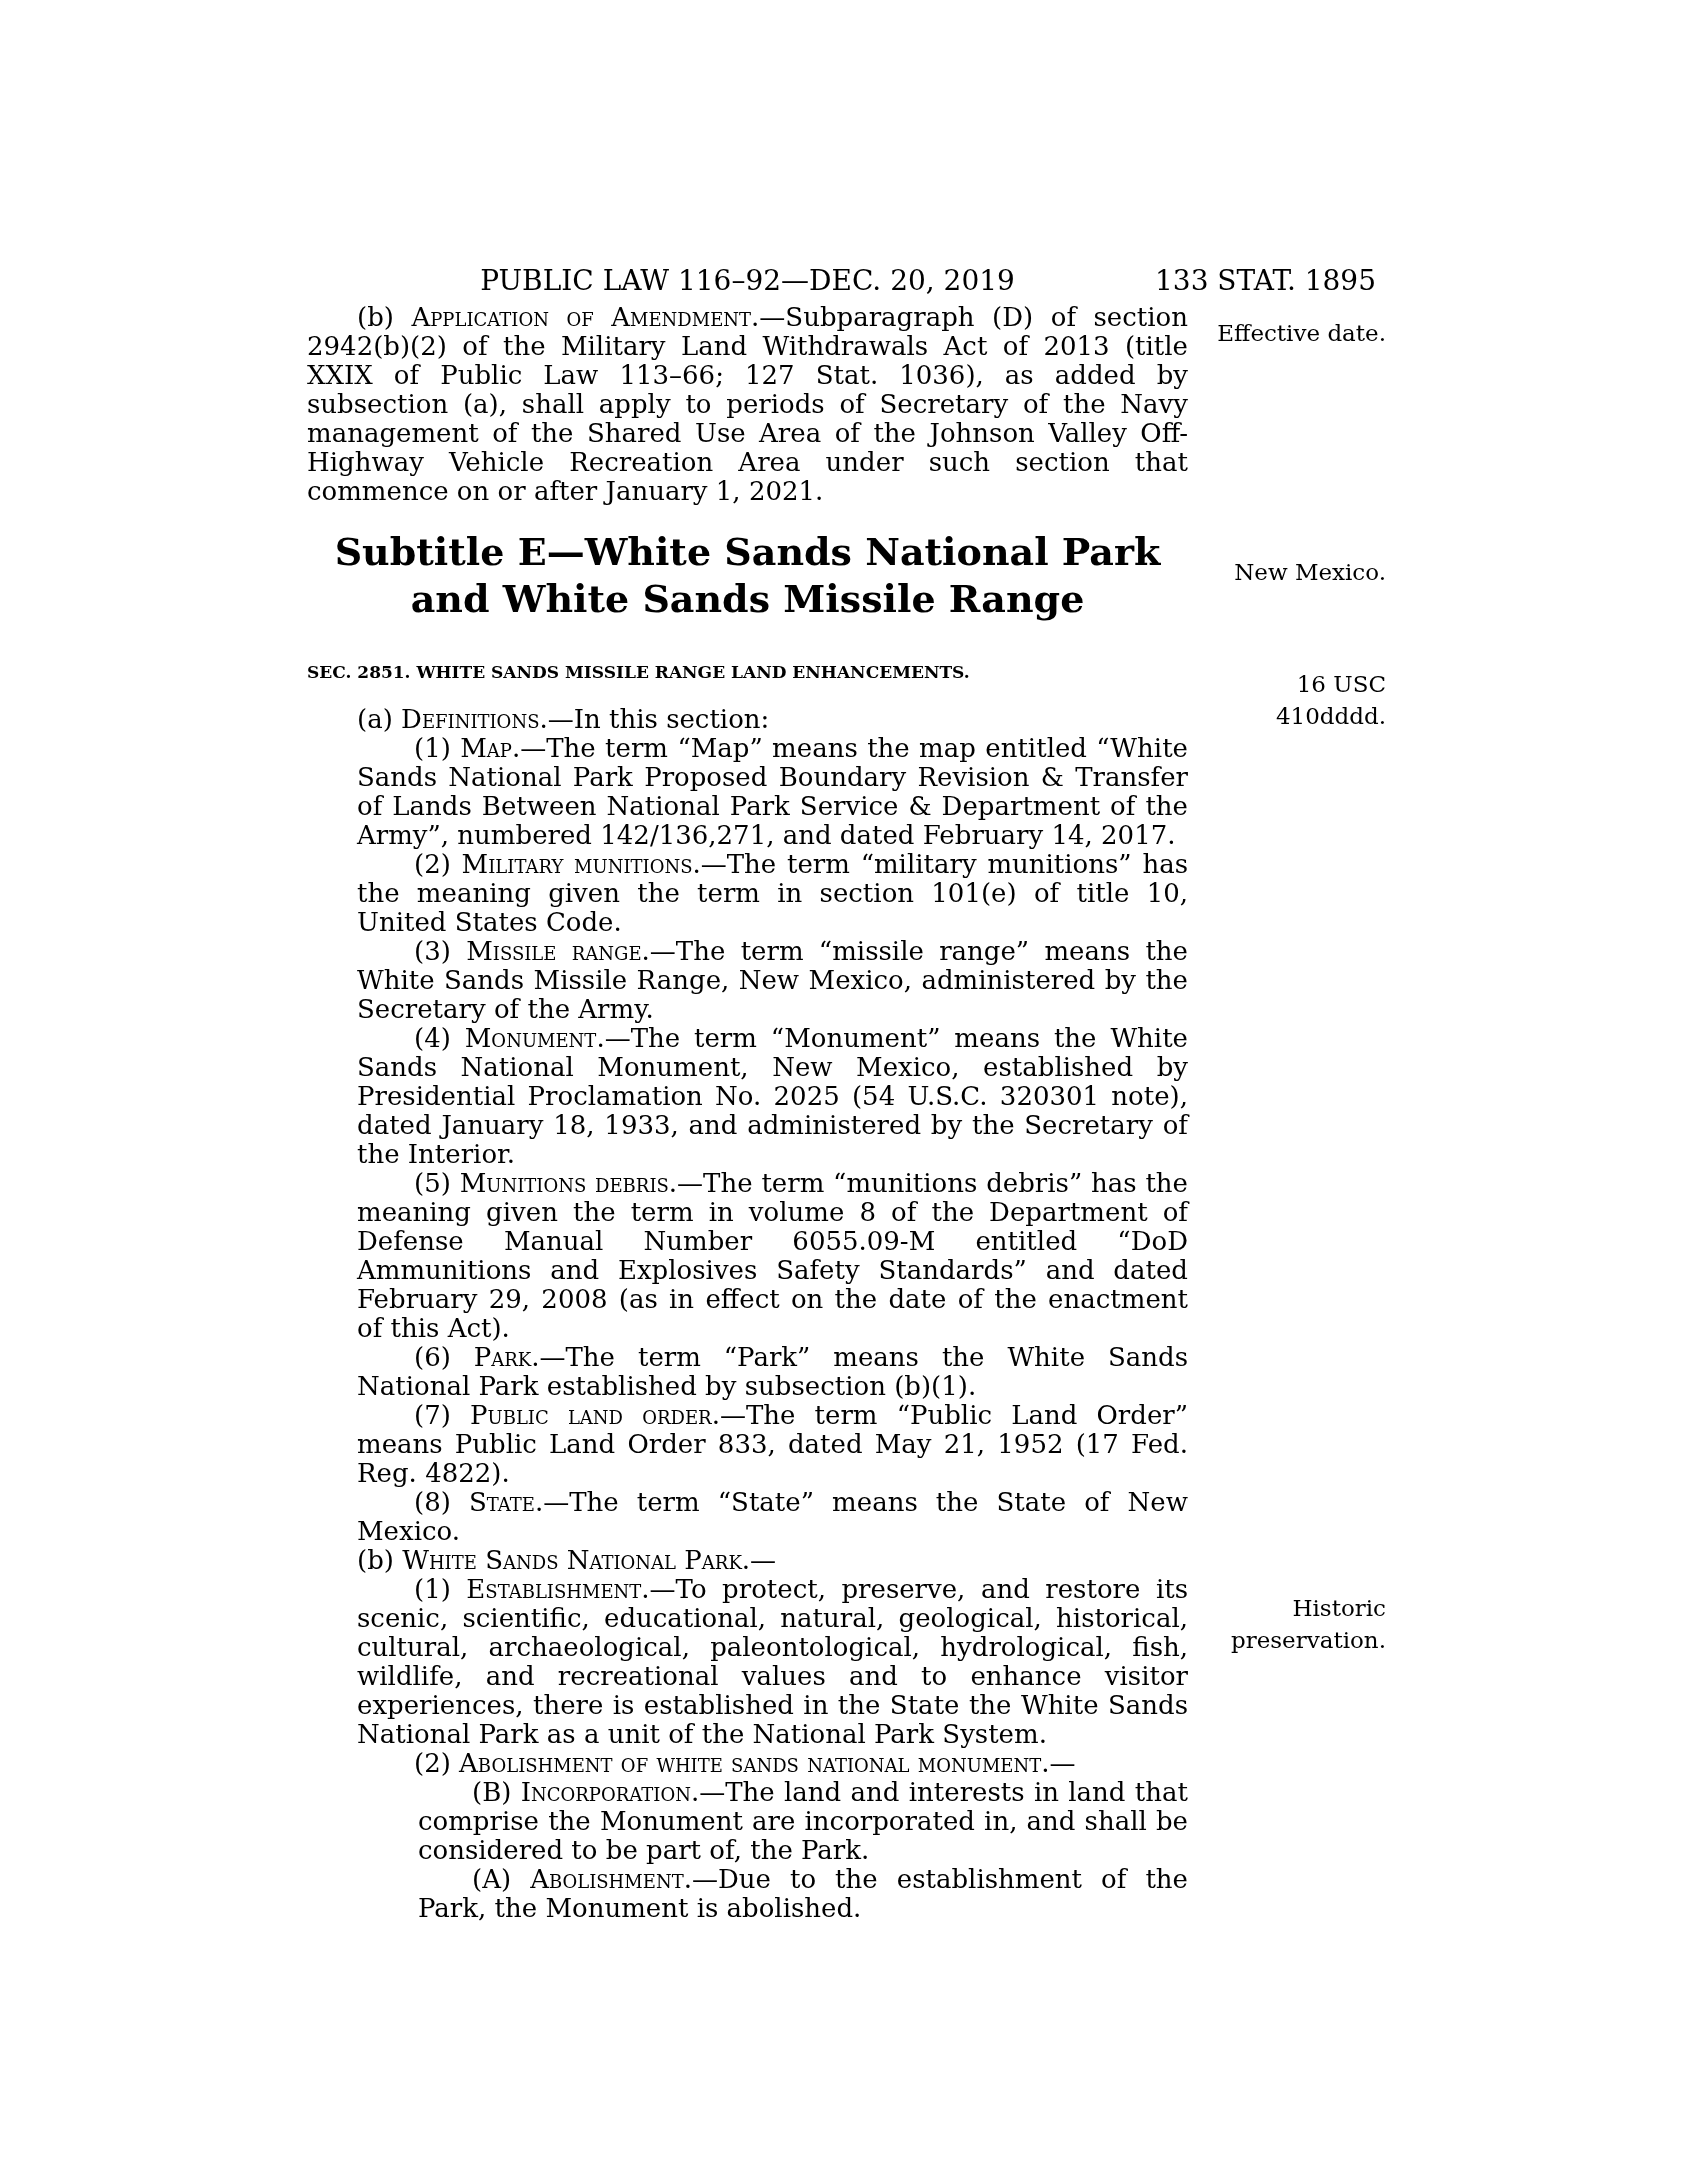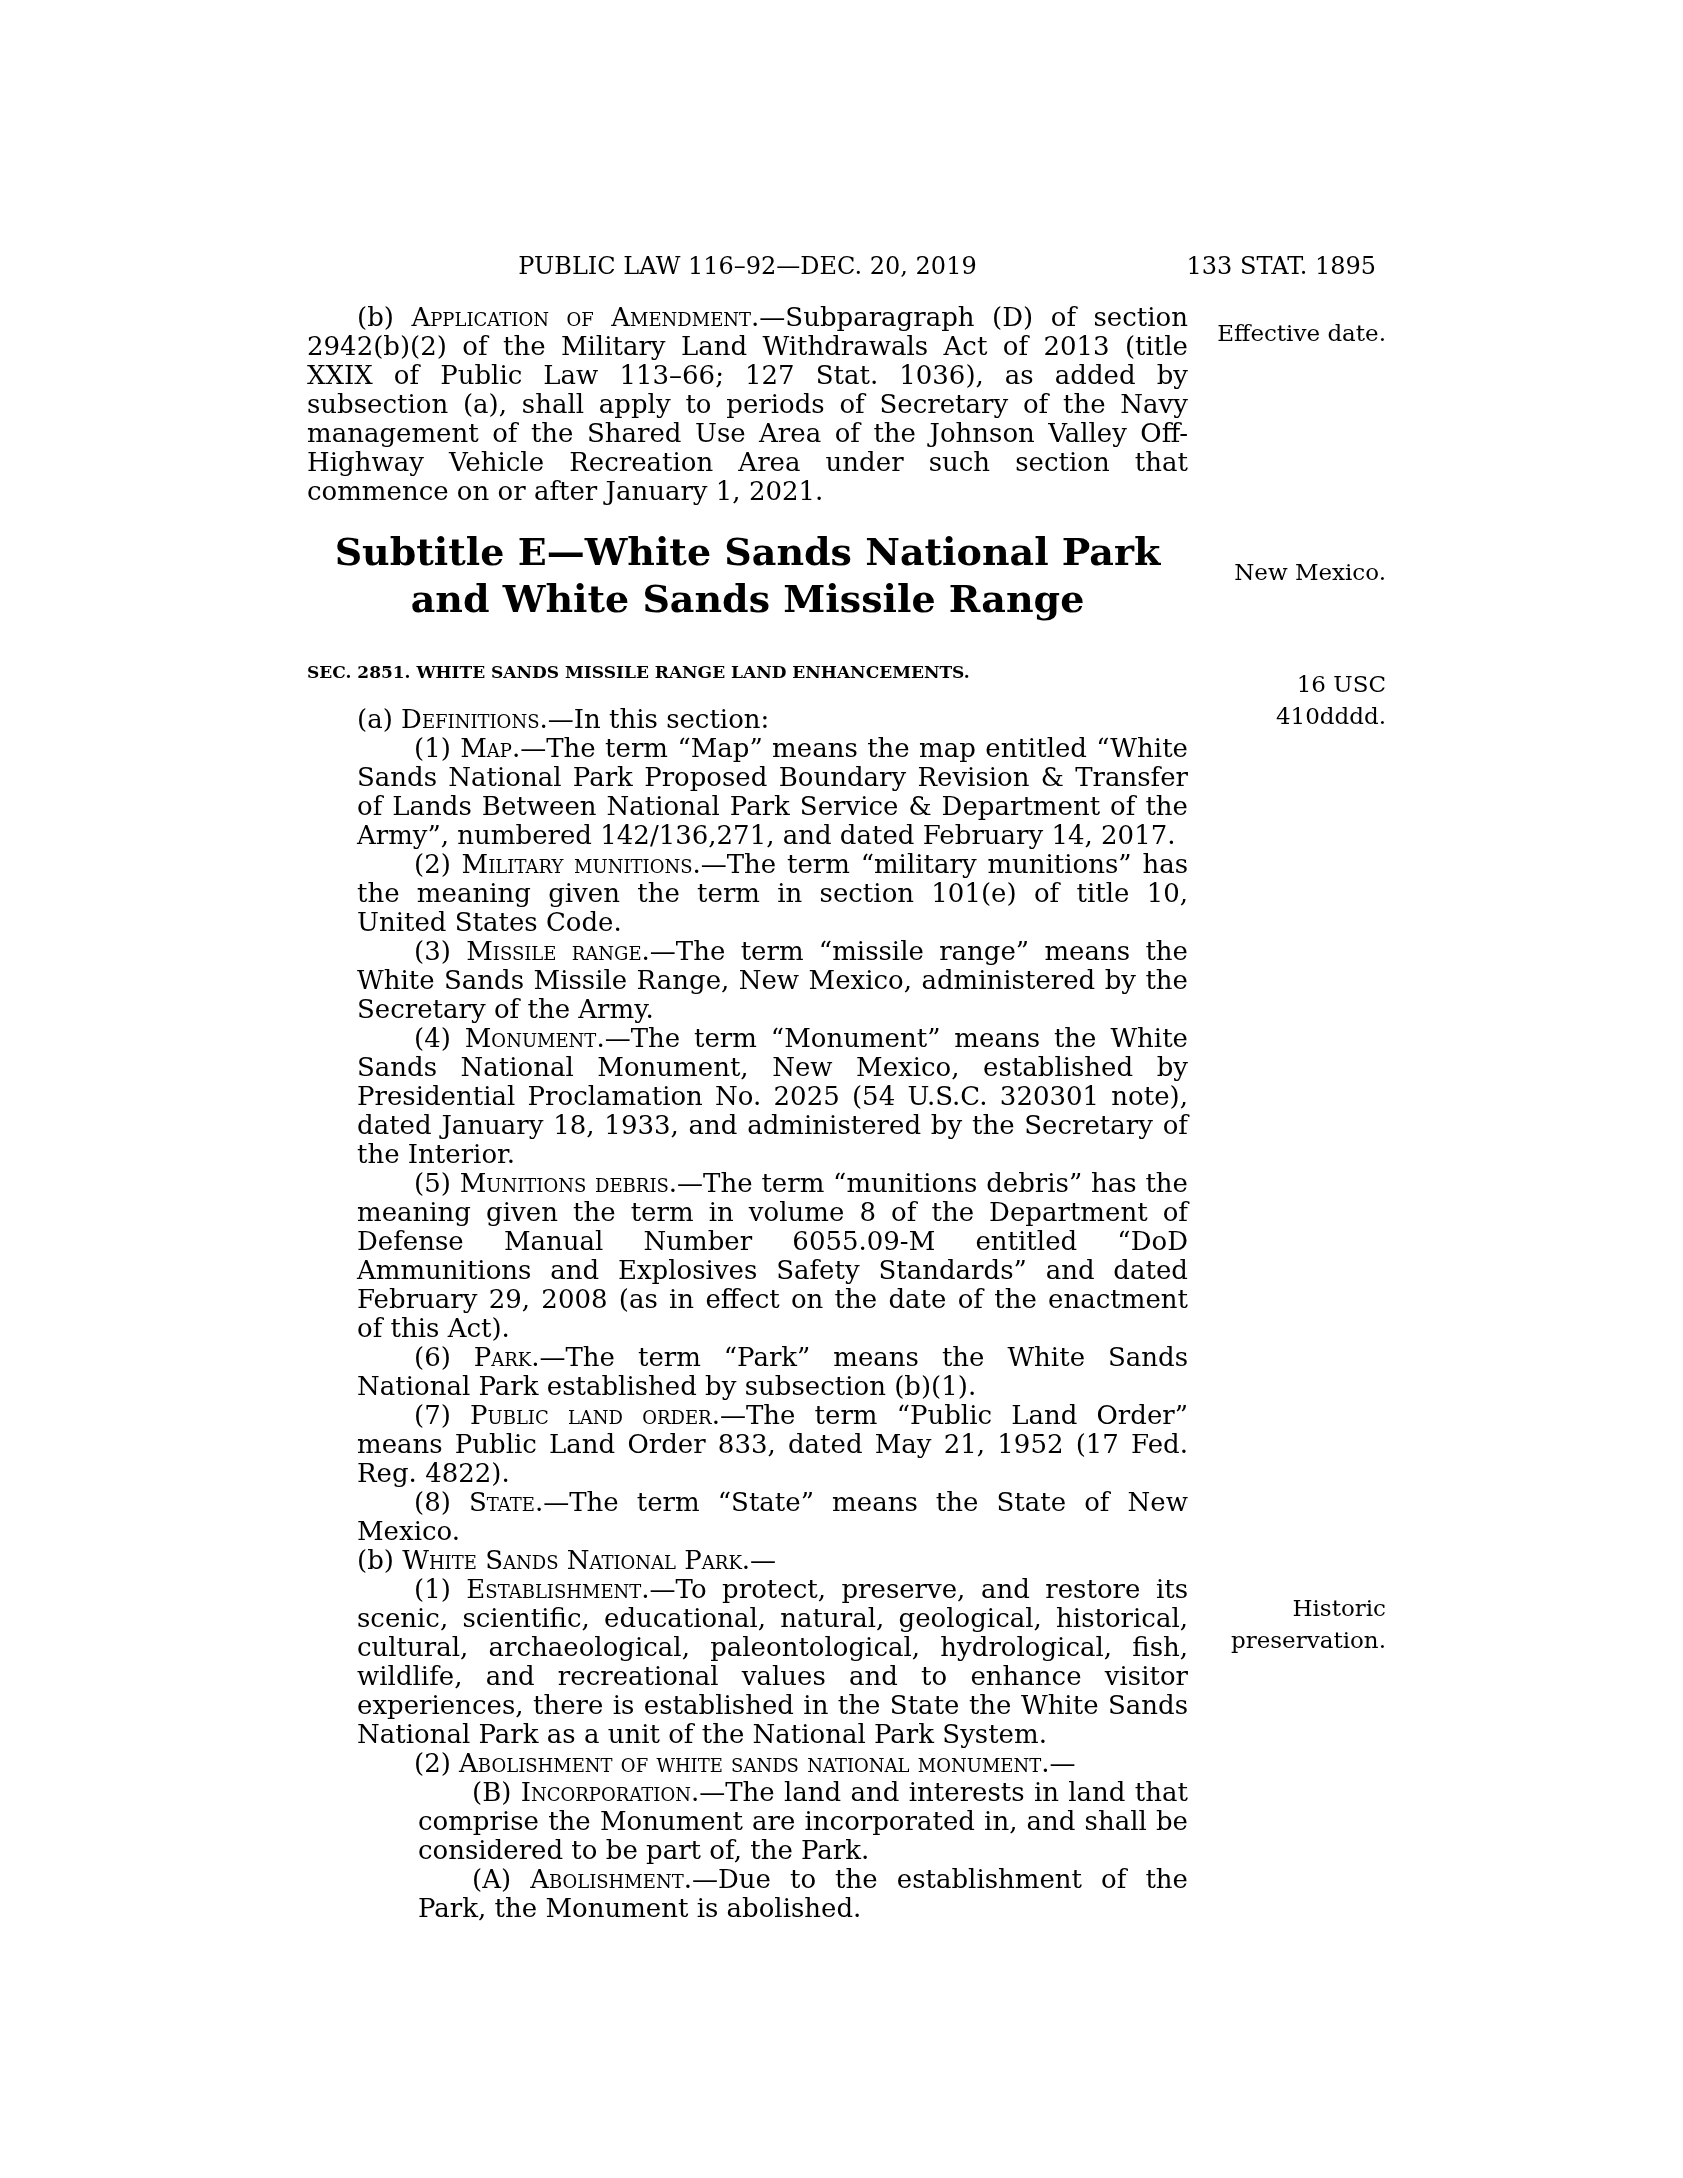--- a/index.html
+++ b/index.html
@@ -17,25 +17,25 @@
   }
   .page {
     position: absolute;
     inset: 0;
     background: #ffffff;
   }
 
   
   .running-head-row {
     position: absolute;
-    top: 249px;
+    top: 264px;
     left: 307px;
     width: 1069px;
     height: 36px;
-    font-size: 24px;
+    font-size: 28px;
     line-height: 34px;
     white-space: nowrap;
   }
   .running-head-center {
     position: absolute;
     left: 0;
     width: 881px;
     text-align: center;
   }
   .page-number {

